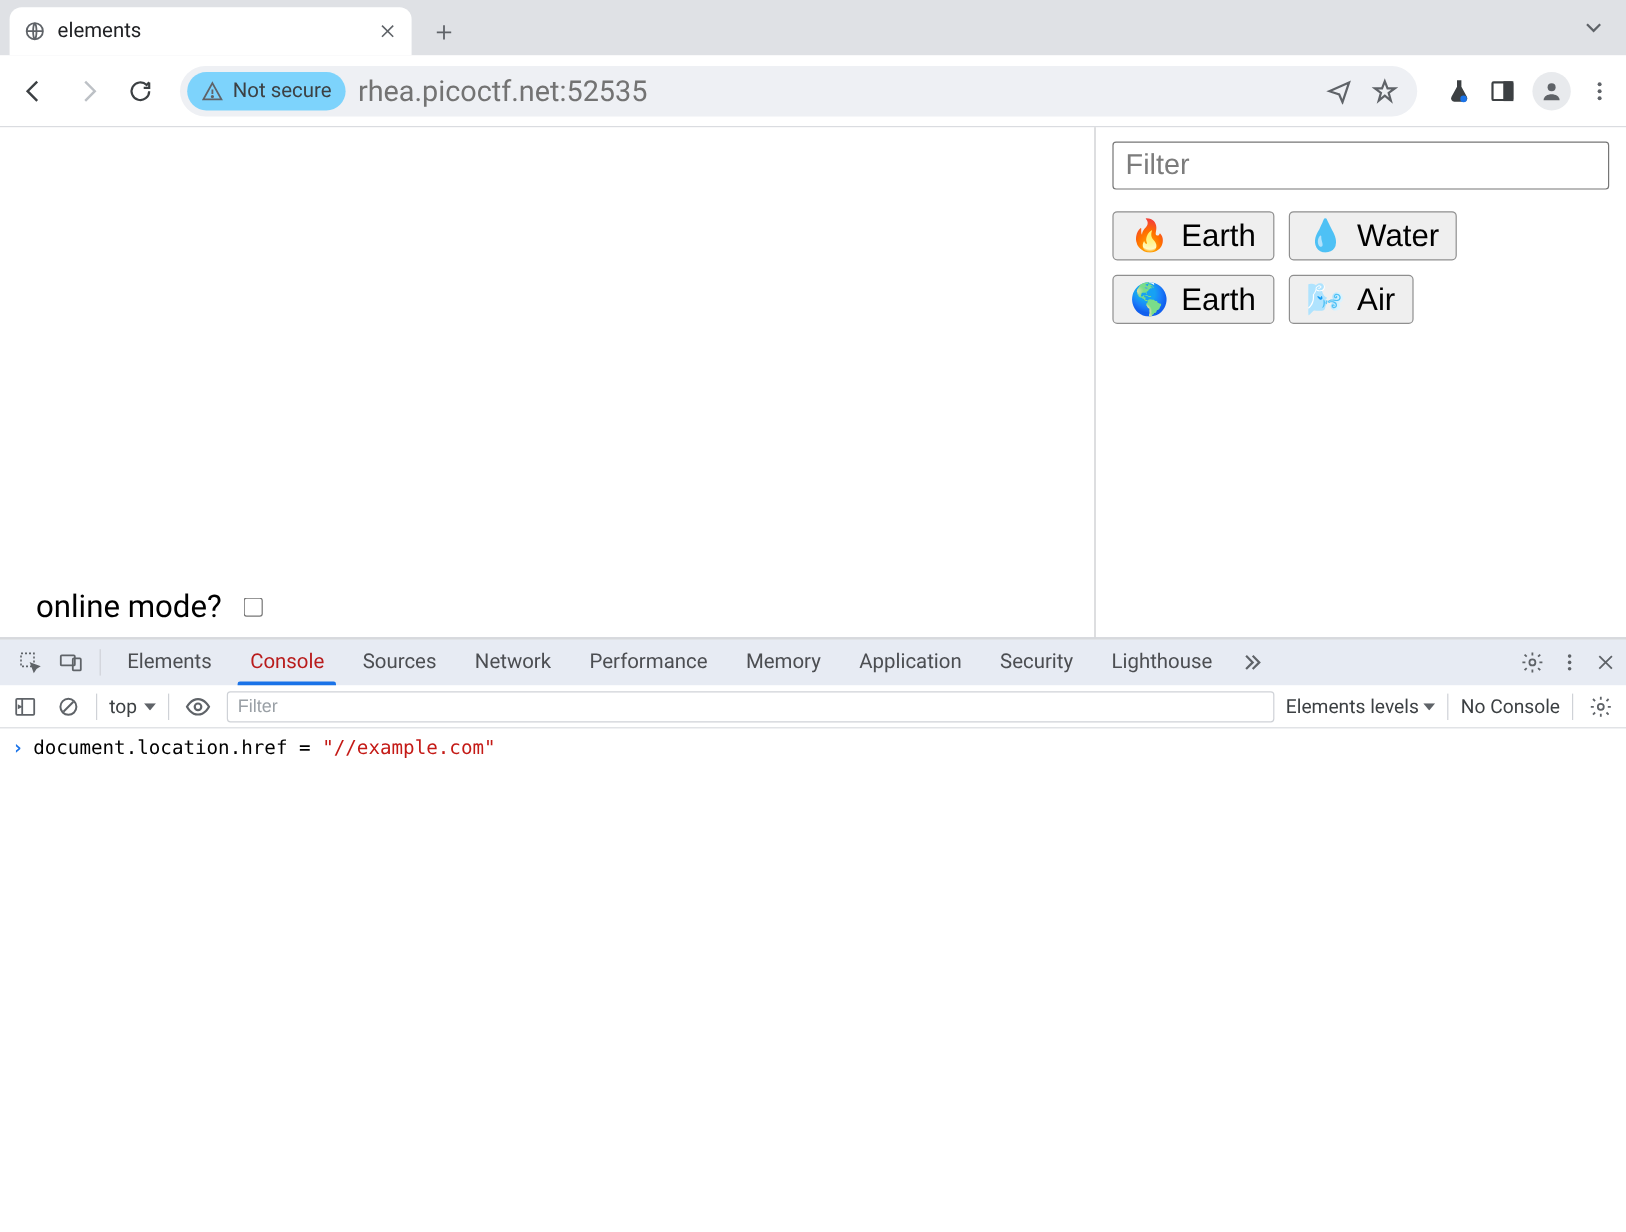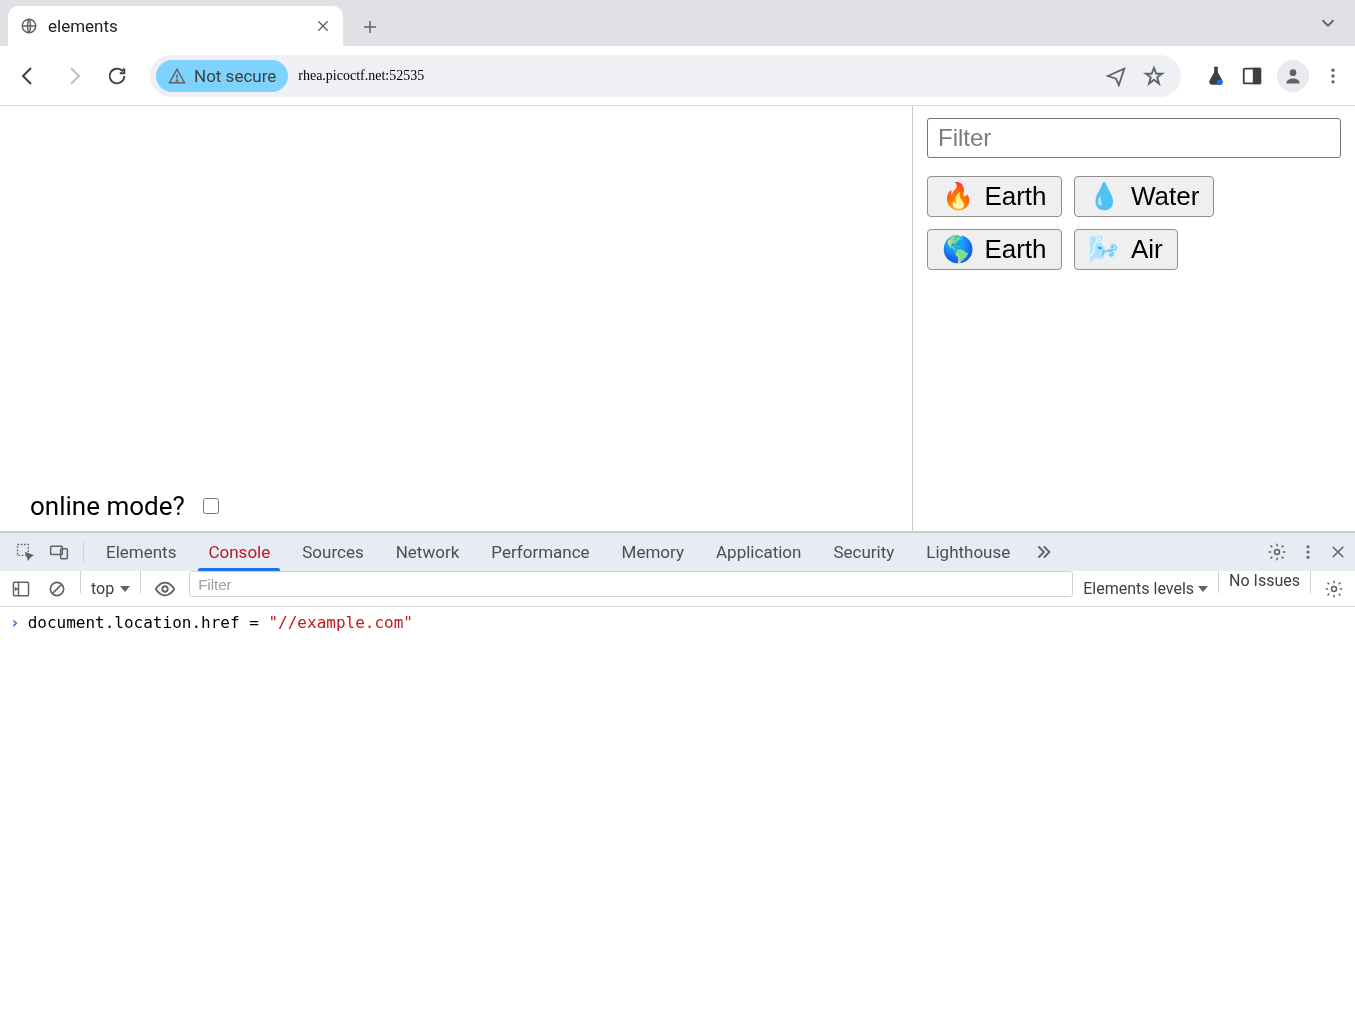--- a/index.html
+++ b/index.html
@@ -14,21 +14,21 @@
   .tab-close { width: 16px; height: 16px; color: #5f6368; cursor: pointer; }
   .tabstrip-newtab { width: 30px; height: 30px; margin-left: 12px; margin-bottom: 4px; display:flex; align-items:center; justify-content:center; color:#5f6368; border-radius: 50%; }
   .tabstrip-caret { position:absolute; right: 16px; top: 12px; color:#5f6368; }
 
   .toolbar { height: 60px; background: #fff; border-bottom: 1px solid #dadce0; display: flex; align-items: center; padding: 0 12px; gap: 10px; }
   .nav-btn { width: 34px; height: 34px; display:flex; align-items:center; justify-content:center; color:#5f6368; border-radius:50%; }
   .nav-btn.disabled { color:#bdc1c6; }
   .omnibox { flex: 1; height: 42px; background: #eef0f4; border-radius: 21px; display:flex; align-items:center; padding: 0 6px 0 6px; gap: 10px; margin: 0 6px; }
   .sec-chip { background:#7dd3fc; height: 32px; border-radius: 16px; display:flex; align-items:center; padding: 0 12px; gap:8px; color:#5f6368; }
   .sec-chip span { font-size: 17px; color:#3c4043; }
-  .url { font-size: 14px; color:#000000; flex:1;font-family:Liberation Serif, serif; }
+  .url { font-size: 24px; color:#737373; flex:1; }
   .omnibox-right { display:flex; align-items:center; gap: 16px; margin-right: 10px; color:#5f6368; }
   .chrome-actions { display:flex; align-items:center; gap: 14px; color:#5f6368; margin-left: 8px; }
   .avatar-circle { width:32px; height:32px; border-radius:50%; background:#e8eaed; display:flex; align-items:center; justify-content:center; color:#5f6368; }
 
   
   .page { flex: 0 0 auto; height: 426px; display:flex; position:relative; border-bottom:1px solid #cfd2d7; }
   .page-left { flex:1; position:relative; }
   .online-row { position:absolute; left: 30px; bottom: 10px; display:flex; align-items:center; gap: 14px; font-size: 26px; color:#000; }
   .online-row input[type=checkbox] { width: 16px; height: 16px; }
   .page-divider { width:1px; background:#c7c9cc; }
@@ -41,21 +41,21 @@
 
   
   .devtools { flex:1; display:flex; flex-direction:column; background:#fff; border-top:1px solid #c7c9cc; }
   .dt-tabs { height:38px; background:#e7ebf3; display:flex; align-items:stretch; gap:0; padding-left:8px; position:relative; }
   .dt-iconbtn { width:34px; display:flex; align-items:center; justify-content:center; color:#5f6368; }
   .dt-tab { display:flex; align-items:center; padding:0 16px; font-size:17px; color:#4c4e52; cursor:pointer; position:relative; }
   .dt-tab.active { color:#b91c1c; }
   .dt-tab.active::after { content:""; position:absolute; left:6px; right:6px; bottom:0; height:3px; background:#1a73e8; border-radius:2px 2px 0 0; }
   .dt-tabs-right { position:absolute; right:8px; top:0; bottom:0; display:flex; align-items:center; gap:12px; color:#5f6368; }
 
-  .dt-toolbar { height:36px; border-bottom:1px solid #dadce0; display:flex; padding:0 8px; gap:10px; }
+  .dt-toolbar { height:36px; border-bottom:1px solid #dadce0; display:flex; align-items:center; padding:0 8px; gap:10px; }
   .dt-sep { width:1px; height:22px; background:#cfd2d7; }
   .dt-ctx { display:flex; align-items:center; gap:6px; font-size:16px; color:#3c4043; }
   .dt-filter { flex:1; height:26px; border:1px solid #cfd2d7; border-radius:3px; background:#fff; font-size:15px; padding:2px 8px; color:#202124; }
   .dt-filter::placeholder { color:#9aa0a6; }
   .dt-levels { display:flex; align-items:center; gap:4px; font-size:16px; color:#3c4043; cursor:pointer; }
   .dt-issues { font-size:16px; color:#3c4043; }
 
   .dt-console { flex:1; padding:6px 10px; font-family: "Menlo","Consolas","DejaVu Sans Mono",monospace; font-size:16px; }
   .cline { display:flex; align-items:flex-start; gap:8px; }
   .cprompt { color:#1a73e8; font-weight:bold; }
@@ -282,21 +282,21 @@
         </svg>
     </span>
     <input class="dt-filter" placeholder="Filter" style="">
     <div class="dt-levels">
       <span>Elements levels</span>
       <svg viewBox="0 0 10 6" width="10" height="6" fill="#5f6368">
           <path d="M0 0h10L5 6z"></path>
         </svg>
     </div>
     <div class="dt-sep"></div>
-    <div class="dt-issues">No Issues</div>
+    <div class="dt-issues">No Console</div>
     <div class="dt-sep"></div>
     <span class="dt-iconbtn" style="width:26px">
       <svg viewBox="0 0 24 24" width="20" height="20" stroke="#5f6368" stroke-width="1.8" fill="none">
           <circle cx="12" cy="12" r="3"></circle>
           <path d="M12 2v3M12 19v3M4.2 4.2l2.1 2.1M17.7 17.7l2.1 2.1M2 12h3M19 12h3M4.2 19.8l2.1-2.1M17.7 6.3l2.1-2.1"></path>
         </svg>
     </span>
   </div>
 
   <div class="dt-console">

